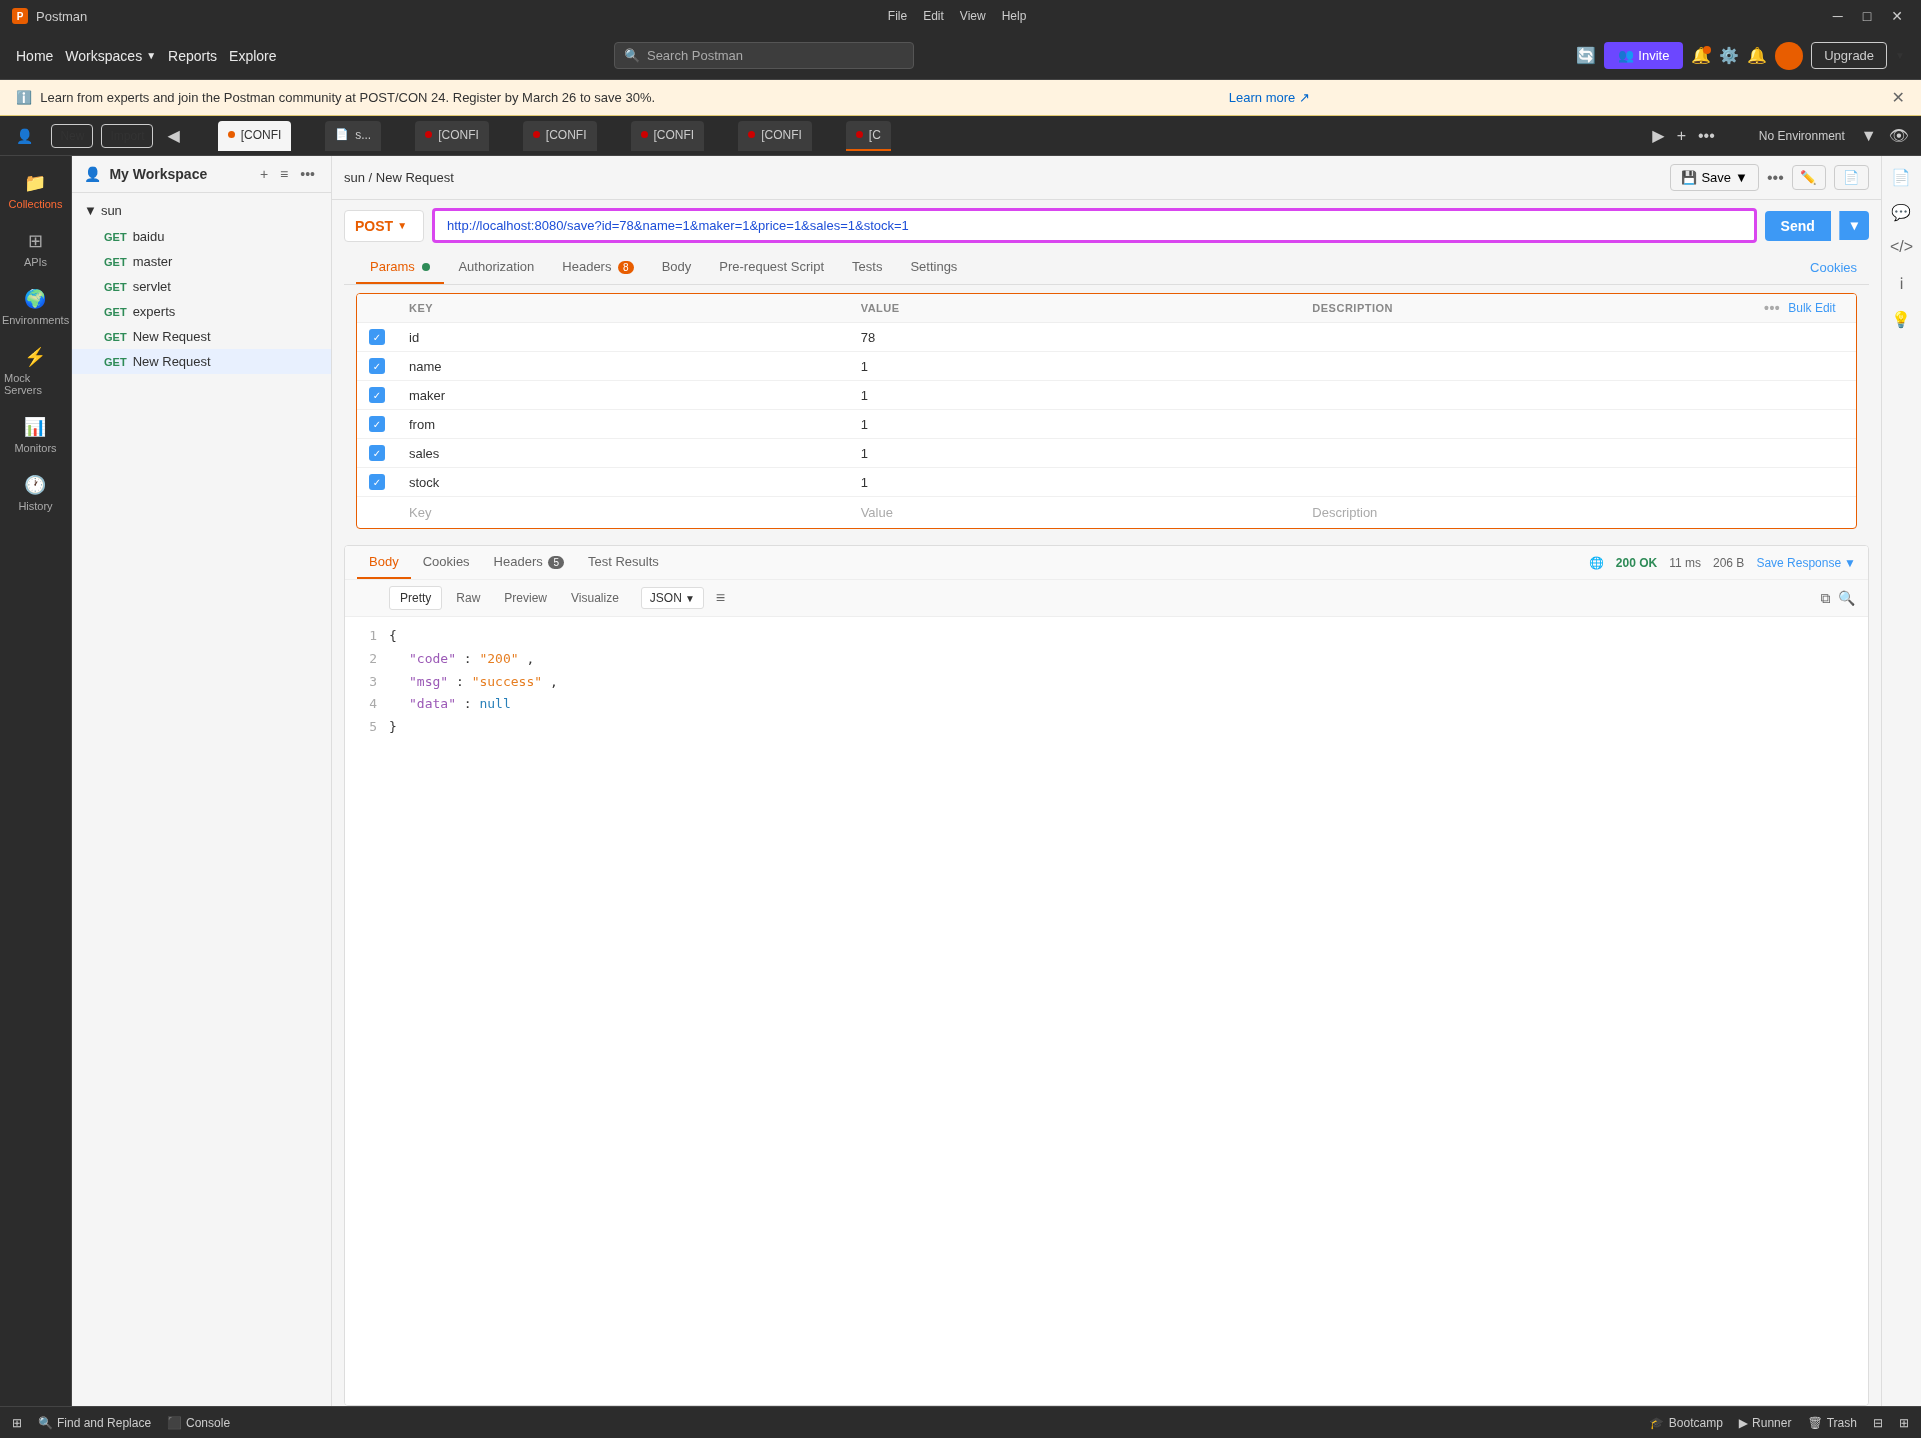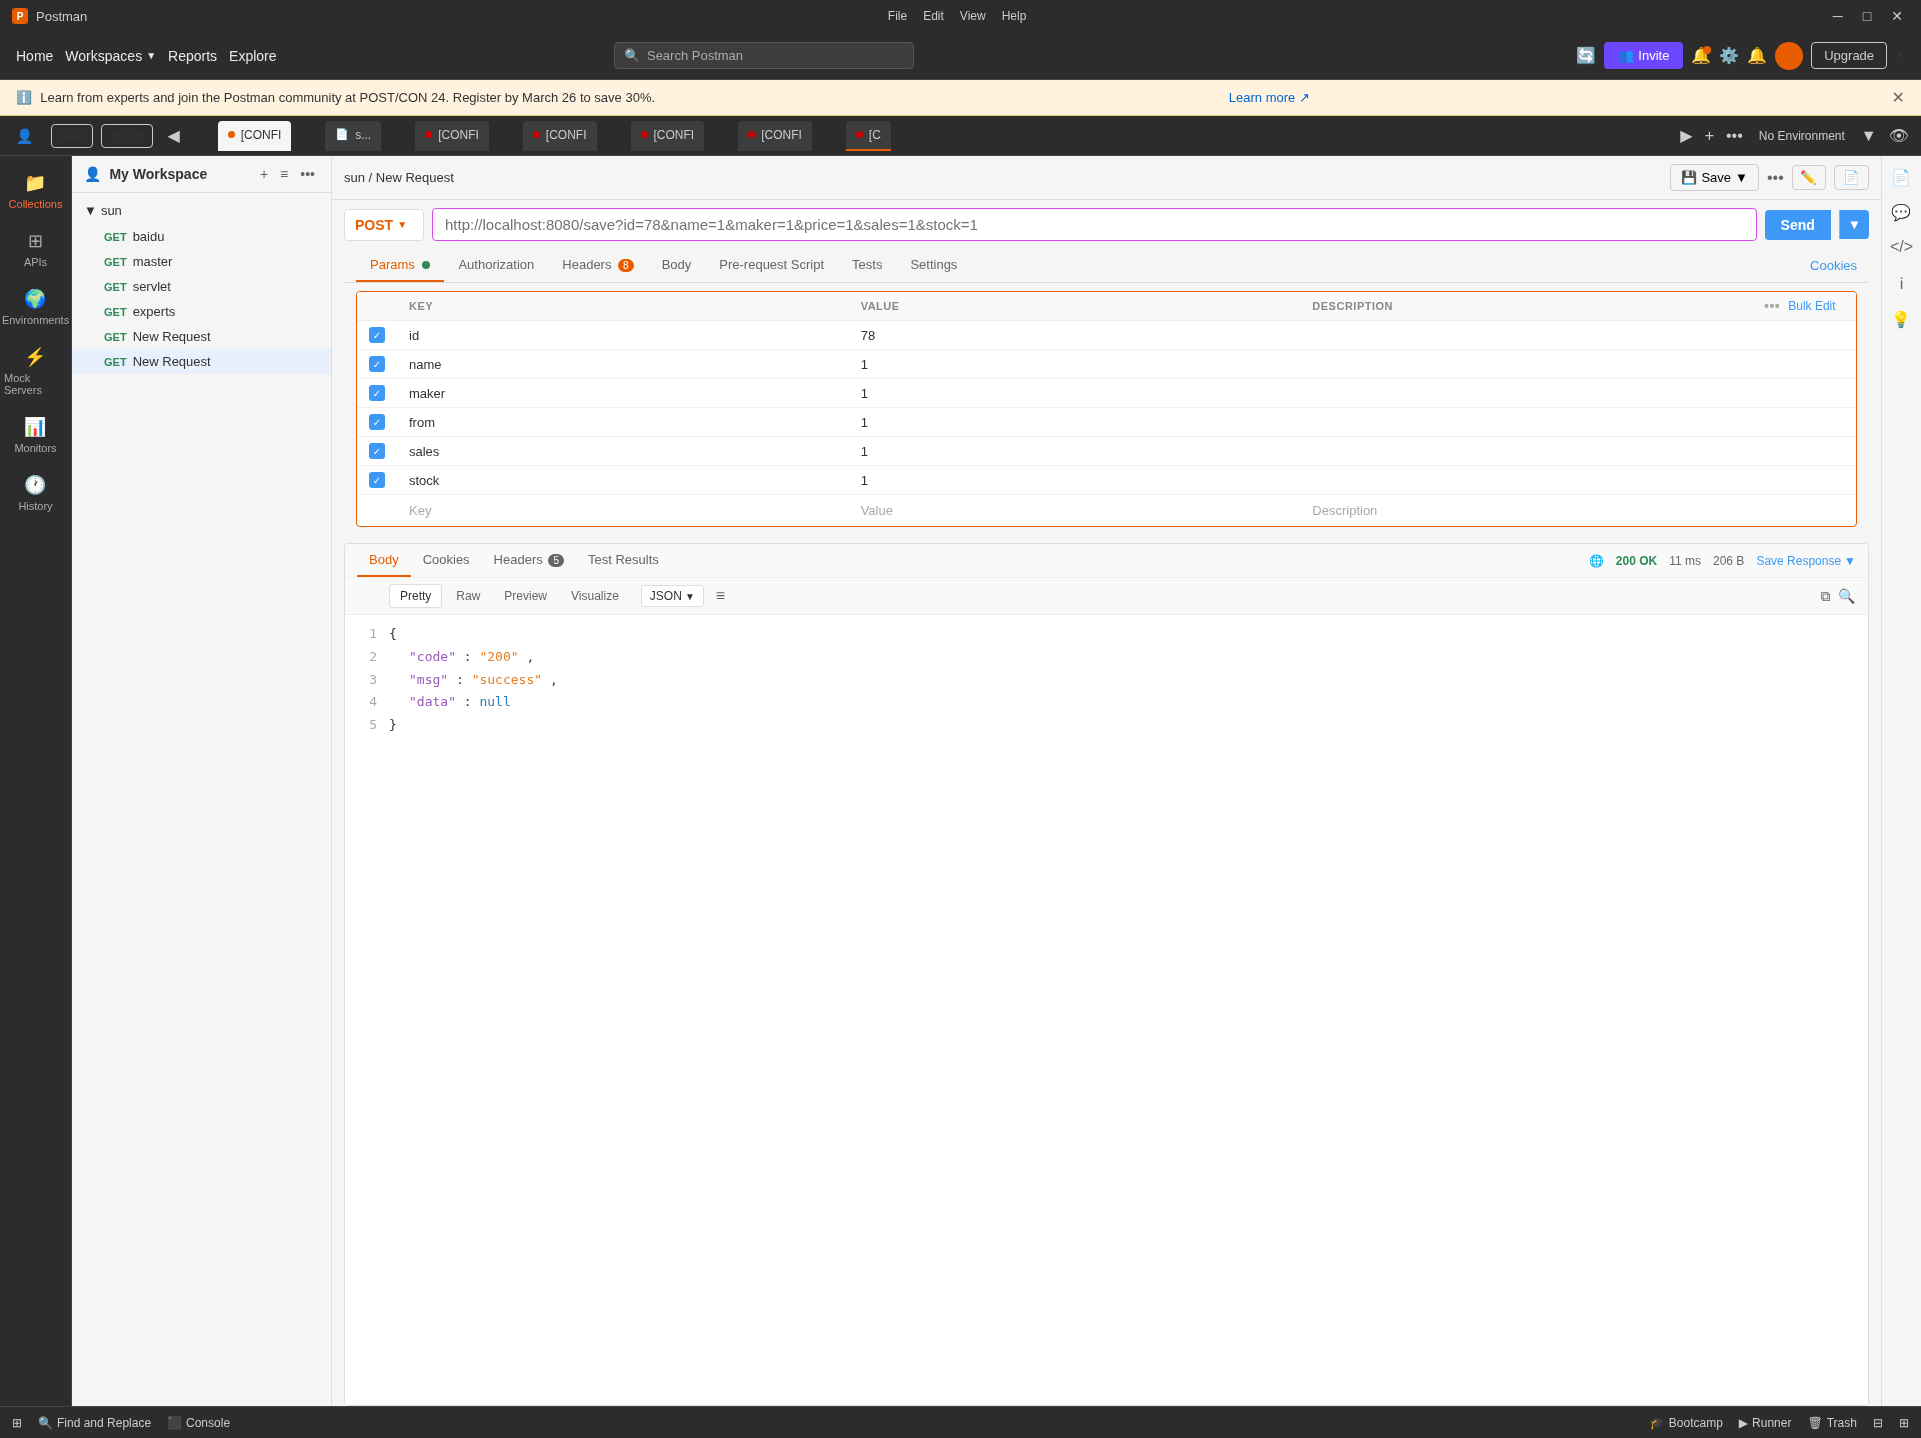--- a/index.html
+++ b/index.html
@@ -37,21 +37,21 @@
     
     .tabbar { background: #2c2c2c; height: 40px; display: flex; align-items: center; padding: 0 8px; gap: 2px; flex-shrink: 0; border-bottom: 1px solid #444; }
     .tab { display: flex; align-items: center; gap: 6px; padding: 4px 10px; background: #3d3d3d; border-radius: 4px 4px 0 0; color: #ccc; font-size: 12px; cursor: pointer; height: 30px; border-bottom: 2px solid transparent; position: relative; max-width: 140px; margin-left: 32px; }
     .tab.active { background: #f5f5f5; color: #333; }
     .tab-dot { width: 7px; height: 7px; border-radius: 50%; }
     .tab-dot.orange { background: #e85d00; }
     .tab-dot.red { background: #cc0000; }
     .tab-icon { font-size: 11px; color: #888; }
     .tabbar-actions { display: flex; align-items: center; gap: 4px; margin-left: auto; }
     .tab-action-btn { background: none; border: none; color: #ccc; cursor: pointer; font-size: 16px; padding: 2px 4px; }
-    .no-env { color: #ccc; font-size: 12px; padding: 4px 8px; }
+    .no-env { color: #ccc; font-size: 12px; padding: 4px 8px; margin-left: 28px; }
     
     
     .main { display: flex; flex: 1; overflow: hidden; }
     
     
     .sidebar { width: 72px; background: #2c2c2c; display: flex; flex-direction: column; align-items: center; padding-top: 8px; gap: 4px; flex-shrink: 0; border-right: 1px solid #444; }
     .sidebar-item { display: flex; flex-direction: column; align-items: center; gap: 4px; padding: 8px 4px; cursor: pointer; border-radius: 4px; width: 100%; color: #aaa; font-size: 11px; }
     .sidebar-item.active { color: #ff6b35; }
     .sidebar-icon { font-size: 18px; }
     
@@ -77,21 +77,21 @@
     .breadcrumb span { color: #333; font-weight: 500; }
     .content-actions { display: flex; align-items: center; gap: 8px; }
     .save-btn { background: #f5f5f5; border: 1px solid #ccc; padding: 5px 10px; border-radius: 4px; cursor: pointer; font-size: 13px; display: flex; align-items: center; gap: 4px; }
     .more-btn { background: none; border: none; cursor: pointer; color: #666; font-size: 16px; }
     .edit-btn { background: none; border: 1px solid #ccc; padding: 4px 8px; border-radius: 4px; cursor: pointer; color: #666; }
     
     
     .request-area { padding: 8px 12px; background: #f5f5f5; }
     .url-bar { display: flex; align-items: center; gap: 8px; margin-bottom: 8px; }
     .method-select { background: #fff; border: 1px solid #ddd; padding: 7px 10px; border-radius: 4px; font-size: 14px; font-weight: 600; color: #e85d00; cursor: pointer; display: flex; align-items: center; gap: 4px; min-width: 80px; }
-    .url-input { flex: 1; background: #fff; border: 1px solid #d946ef; padding: 7px 12px; border-radius: 4px; font-size: 15px; color: #737373; }
+    .url-input { flex: 1; background: #fff; border: 3px solid #d946ef; padding: 7px 12px; border-radius: 4px; font-size: 13px; color: #1d4ed8; }
     .send-btn { background: #3d99f5; color: white; border: none; padding: 7px 16px; border-radius: 4px 0 0 4px; cursor: pointer; font-size: 14px; font-weight: 600; }
     .send-dropdown { background: #3d99f5; color: white; border: none; border-left: 1px solid rgba(255,255,255,0.3); padding: 7px 8px; border-radius: 0 4px 4px 0; cursor: pointer; }
     
     
     .req-tabs { display: flex; align-items: center; gap: 0; border-bottom: 1px solid #ddd; background: #f5f5f5; padding: 0 12px; }
     .req-tab { padding: 8px 14px; font-size: 13px; cursor: pointer; color: #666; border-bottom: 2px solid transparent; }
     .req-tab.active { color: #e85d00; border-bottom-color: #e85d00; }
     .req-tab-badge { background: #e85d00; color: white; border-radius: 8px; padding: 1px 5px; font-size: 10px; margin-left: 3px; }
     .cookies-link { margin-left: auto; color: #3d99f5; font-size: 13px; cursor: pointer; }
     

